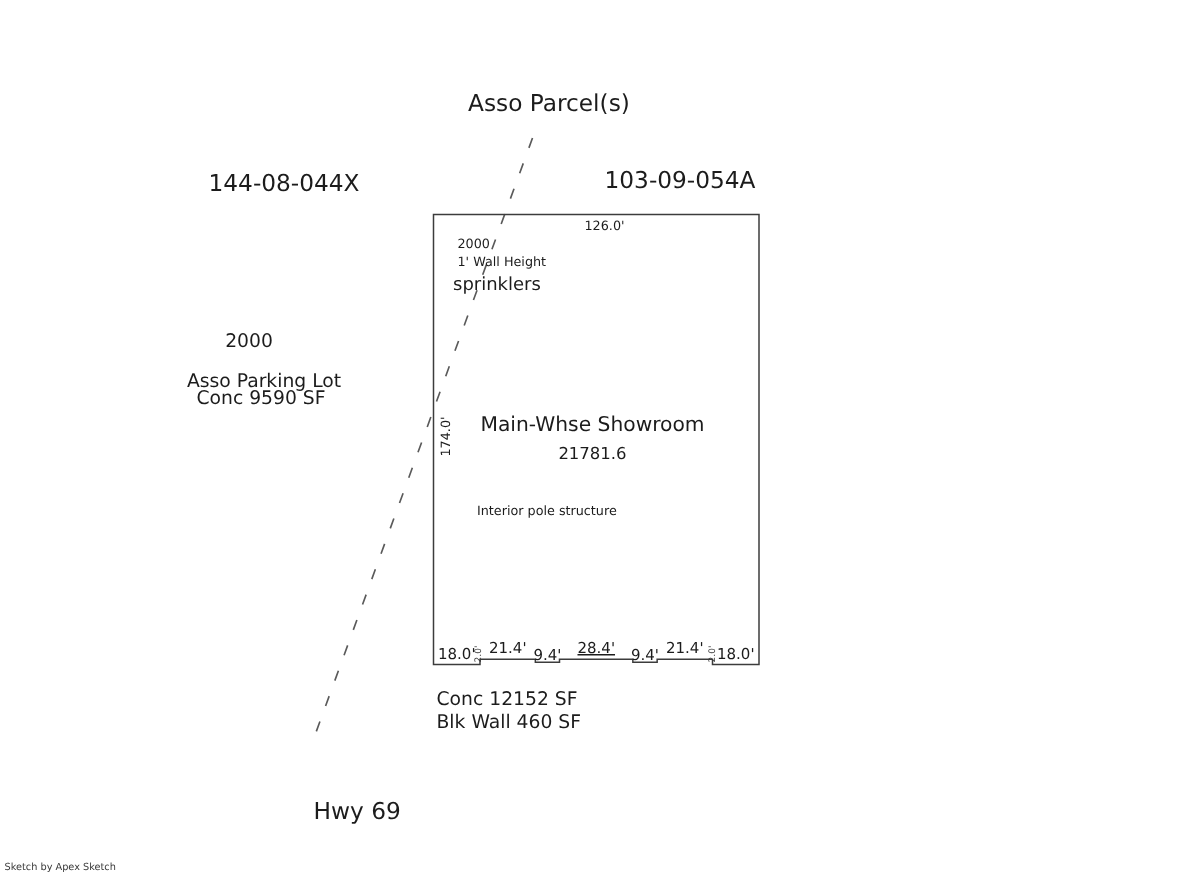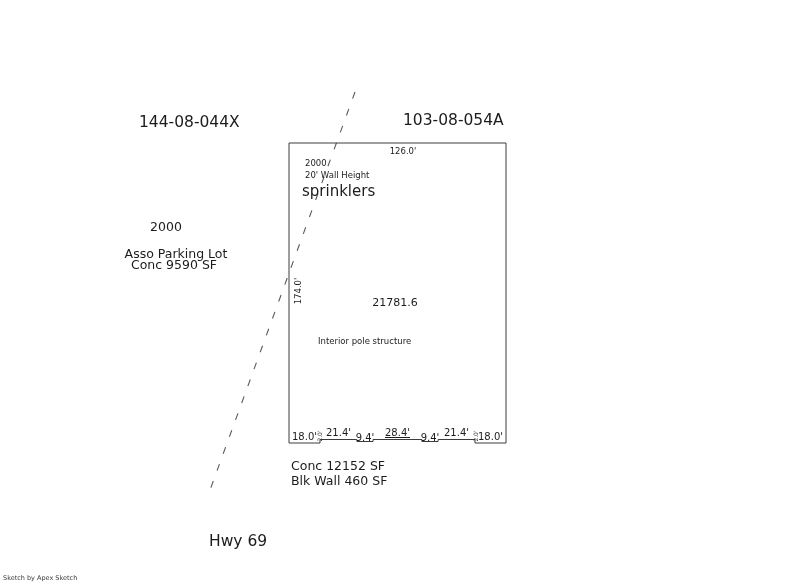--- a/index.html
+++ b/index.html
@@ -6,55 +6,57 @@
   #canvas{
     position:relative;width:802px;height:588px;background:#ffffff;overflow:hidden;
     font-family:"DejaVu Sans","Liberation Sans",sans-serif;color:#1c1c1c;
   }
   .t{position:absolute;white-space:nowrap;line-height:1.15;}
   .c{transform:translateX(-50%);}
   .rot{transform:translate(-50%,-50%) rotate(-90deg);}
   .fs6{font-size:6.5px;color:#3a3a3a;}
   .fs7{font-size:10px;}
   .fs8{font-size:8.5px;}
-  .fs9{font-size:15px;}
+  .fs9{font-size:12px;}
   .fs11{font-size:11px;}
   .fs12{font-size:12.5px;}
   .fs13{font-size:13.5px;}
   .fs15{font-size:15.5px;}
   svg{position:absolute;left:0;top:0;}
 </style>
 </head>
 <body>
 
 <div id="canvas">
 
   <svg width="802" height="588" viewBox="0 0 802 588">
 
     <line x1="355" y1="92" x2="210" y2="490" stroke="#5a5a5a" stroke-width="1.1" stroke-dasharray="7 11"></line>
 
     <path d="M 289 143 L 506 143 L 506 443 L 475 443 L 475 439.5 L 438.1 439.5 L 438.1 441.5 L 421.9 441.5 L 421.9 439.5 L 373 439.5 L 373 441.5 L 356.9 441.5 L 356.9 439.5 L 320 439.5 L 320 443 L 289 443 Z" fill="none" stroke="#3c3c3c" stroke-width="1"></path>
   </svg>
 
+  <div class="t fs15" style="left:312px;top:61px;">Asso Parcel(s)</div>
 
   <div class="t fs15" style="left:139px;top:114px;">144-08-044X</div>
-  <div class="t fs15" style="left:403px;top:112px;">103-08-054A</div>
+  <div class="t fs15" style="left:403px;top:112px;">103-09-054A</div>
 
   <div class="t fs12 c" style="left:166px;top:220px;">2000</div>
   <div class="t fs12 c" style="left:176px;top:247px;">Asso Parking Lot</div>
   <div class="t fs12 c" style="left:174px;top:258px;">Conc 9590 SF</div>
 
   <div class="t fs8 c" style="left:403px;top:147px;">126.0'</div>
 
   <div class="t fs8" style="left:305px;top:159px;">2000</div>
-  <div class="t fs8" style="left:305px;top:171px;">20' Wall Height</div>
+  <div class="t fs8" style="left:305px;top:171px;">1' Wall Height</div>
   <div class="t fs9" style="left:302px;top:183px;">sprinklers</div>
 
   <div class="t fs8 rot" style="left:299px;top:291px;">174.0'</div>
 
+  <div class="t fs13 c" style="left:395px;top:276px;">Main-Whse Showroom</div>
   <div class="t fs11 c" style="left:395px;top:297px;">21781.6</div>
   <div class="t fs8" style="left:318px;top:337px;">Interior pole structure</div>
 
   <div class="t fs7 c" style="left:304.5px;top:431px;">18.0'</div>
   <div class="t fs6 rot" style="left:319.5px;top:436px;font-size:6px;">2.0'</div>
   <div class="t fs7 c" style="left:338.5px;top:427px;">21.4'</div>
   <div class="t fs7 c" style="left:365px;top:432px;">9.4'</div>
   <div class="t fs7 c" style="left:397.5px;top:427px;text-decoration:underline;">28.4'</div>
   <div class="t fs7 c" style="left:430px;top:432px;">9.4'</div>
   <div class="t fs7 c" style="left:456.5px;top:427px;">21.4'</div>

